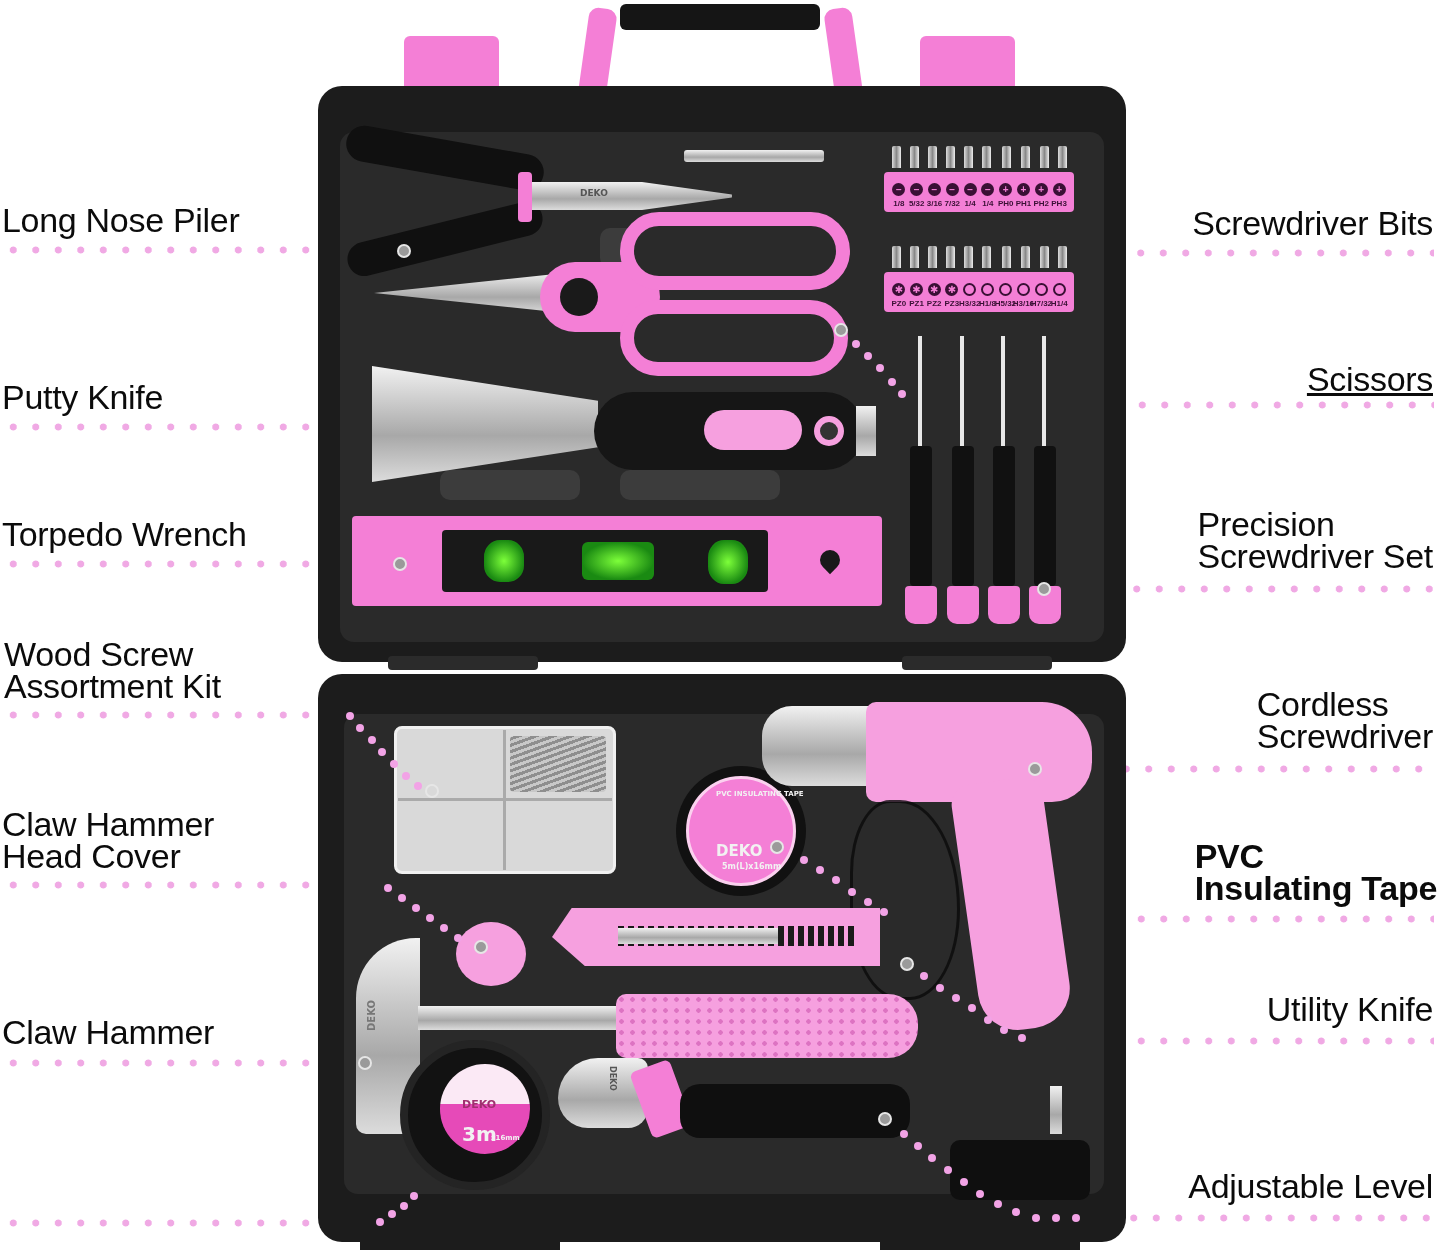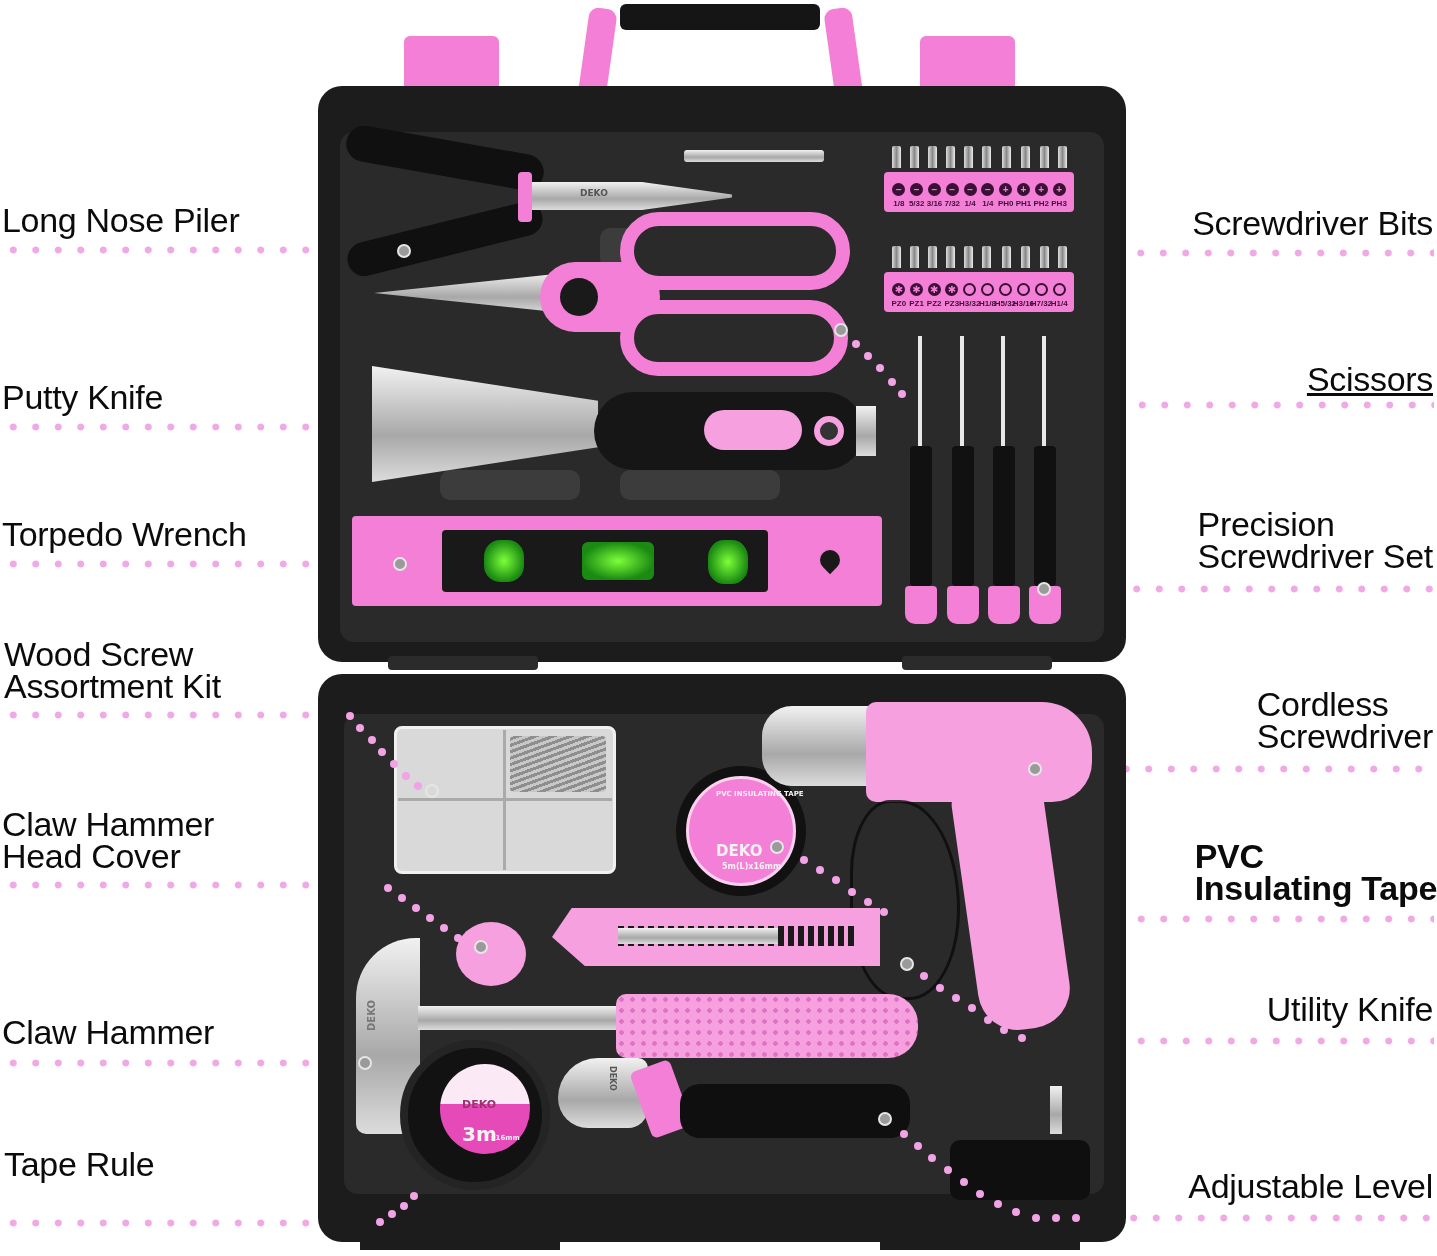--- a/index.html
+++ b/index.html
@@ -68,21 +68,20 @@
   <span>Head Cover</span>
 </div>
 <div class="dots" style="left:2px;top:881px;width:376px;"></div>
 
 <div class="label" style="left:2px;top:1016px;">
   <span>Claw Hammer</span>
 </div>
 <div class="dots" style="left:2px;top:1059px;width:345px;"></div>
 
 <div class="label" style="left:4px;top:1148px;">
-  <span>Tape Rule</span>
 </div>
 <div class="dots" style="left:2px;top:1219px;width:370px;"></div>
 
 <div class="label right" style="right:4px;top:207px;">
   <span>Screwdriver Bits</span>
 </div>
 <div class="dots" style="left:1062px;top:249px;width:372px;"></div>
 
 <div class="label right" style="right:4px;top:363px;text-decoration:underline;">
   <span>Scissors</span>

